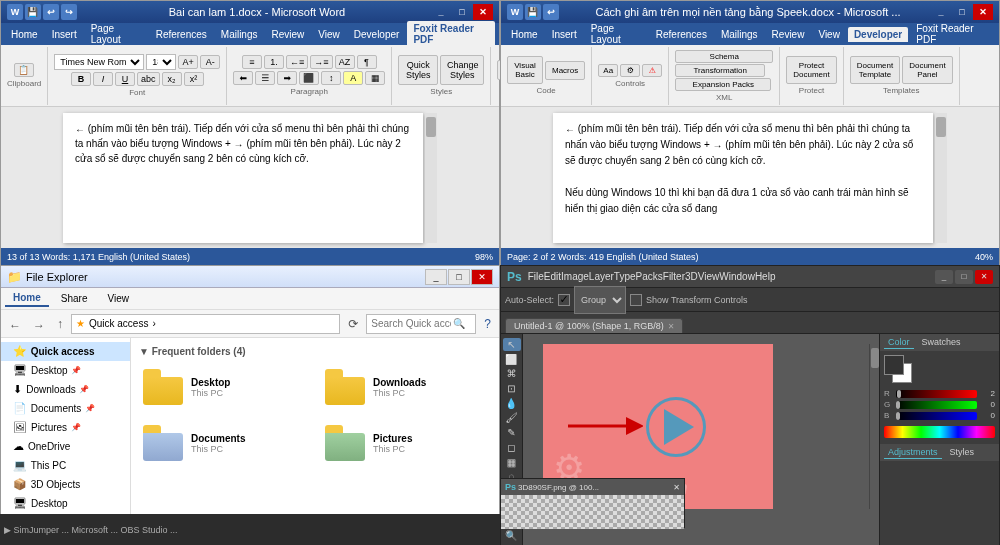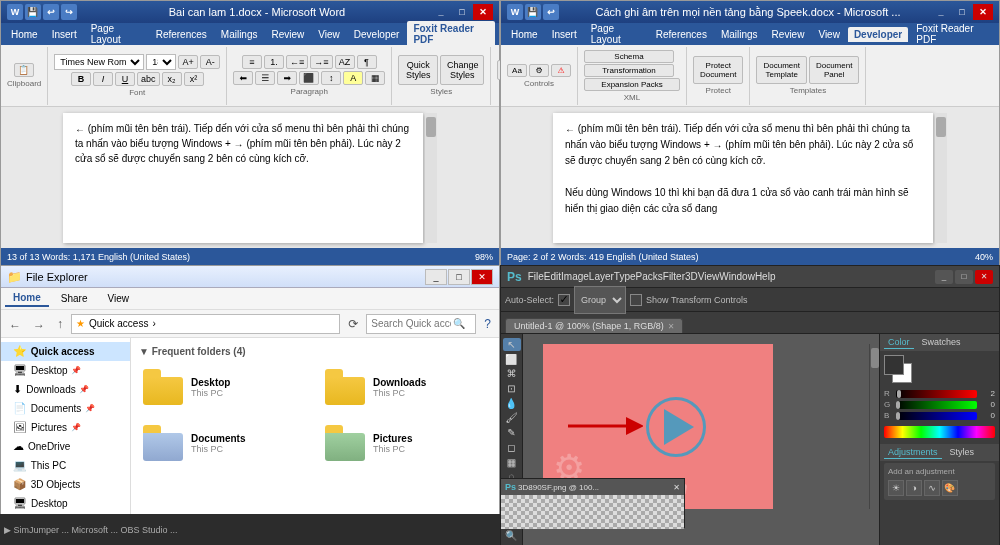--- a/index.html
+++ b/index.html
@@ -739,30 +739,37 @@
     <div class="ribbon-tab">Page Layout</div>
     <div class="ribbon-tab">References</div>
     <div class="ribbon-tab">Mailings</div>
     <div class="ribbon-tab">Review</div>
     <div class="ribbon-tab">View</div>
     <div class="ribbon-tab active">Developer</div>
     <div class="ribbon-tab">Foxit Reader PDF</div>
   </div>
   <div class="word2-toolbar">
     <div class="toolbar-group">
+      <div class="toolbar-row">
+        <div class="big-btn" style="font-size:8px;">Visual<br>Basic</div>
+        <div class="big-btn" style="font-size:8px;">Macros</div>
+      </div>
+      <div class="toolbar-group-label">Code</div>
+    </div>
+    <div class="toolbar-group">
       <div class="toolbar-row" style="gap:2px;">
         <div class="tb-btn" style="font-size:8px;">Aa</div>
         <div class="tb-btn" style="font-size:8px;">⚙</div>
         <div class="tb-btn" style="font-size:8px;color:red;">⚠</div>
       </div>
       <div class="toolbar-group-label">Controls</div>
     </div>
     <div class="toolbar-group">
       <div class="toolbar-row" style="flex-direction:column;align-items:flex-start;gap:1px;">
-        <div class="tb-btn" style="font-size:8px;width:90px;">Schema</div>
+        <div class="tb-btn" style="font-size:8px;width:98px;">Schema</div>
         <div class="tb-btn" style="font-size:8px;width:90px;">Transformation</div>
         <div class="tb-btn" style="font-size:8px;width:96px;">Expansion Packs</div>
       </div>
       <div class="toolbar-group-label">XML</div>
     </div>
     <div class="toolbar-group">
       <div class="big-btn" style="font-size:8px;">Protect<br>Document</div>
       <div class="toolbar-group-label">Protect</div>
     </div>
     <div class="toolbar-group">
@@ -1034,29 +1041,20 @@
           </div>
           <span class="ps-slider-val">0</span>
         </div>
       </div>
       <div class="ps-spectrum"></div>
 
       <div class="ps-panel-header" style="margin-top:4px;">
         <span class="ps-panel-tab active">Adjustments</span>
         <span class="ps-panel-tab">Styles</span>
       </div>
-      <div class="ps-adj-panel">
-        <div class="ps-adj-sub">Add an adjustment</div>
-        <div style="display:flex;flex-wrap:wrap;gap:2px;margin-top:4px;">
-          <div style="width:16px;height:16px;background:#555;border:1px solid #666;display:flex;align-items:center;justify-content:center;font-size:9px;color:#ccc;cursor:pointer;">☀</div>
-          <div style="width:16px;height:16px;background:#555;border:1px solid #666;display:flex;align-items:center;justify-content:center;font-size:9px;color:#ccc;cursor:pointer;">◑</div>
-          <div style="width:16px;height:16px;background:#555;border:1px solid #666;display:flex;align-items:center;justify-content:center;font-size:9px;color:#ccc;cursor:pointer;">∿</div>
-          <div style="width:16px;height:16px;background:#555;border:1px solid #666;display:flex;align-items:center;justify-content:center;font-size:9px;color:#ccc;cursor:pointer;">🎨</div>
-        </div>
-      </div>
     </div>
   </div>
 </div>
 
 <div class="ps-mini-window">
   <div class="ps-mini-titlebar">
     <span style="color:#5bc;font-weight:bold;font-size:9px;">Ps</span>
     <span>3D890SF.png @ 100...</span>
     <span style="margin-left:auto;cursor:pointer;">✕</span>
   </div>

